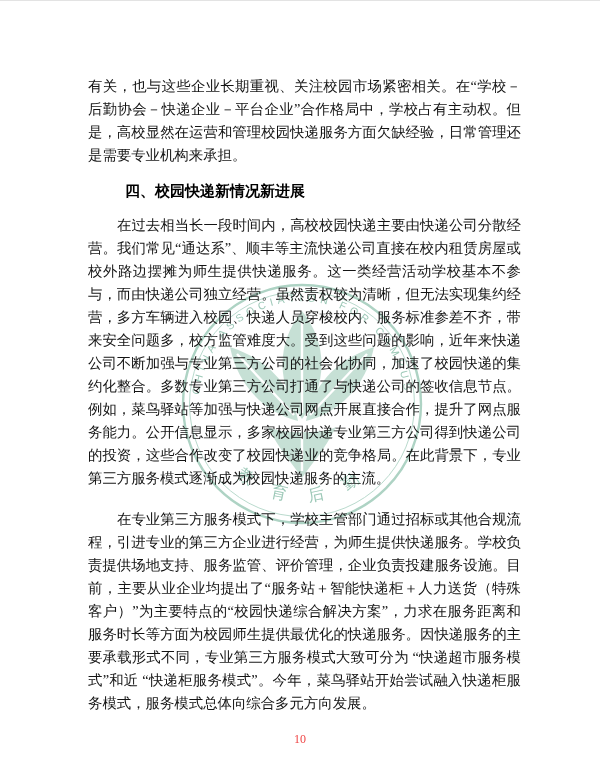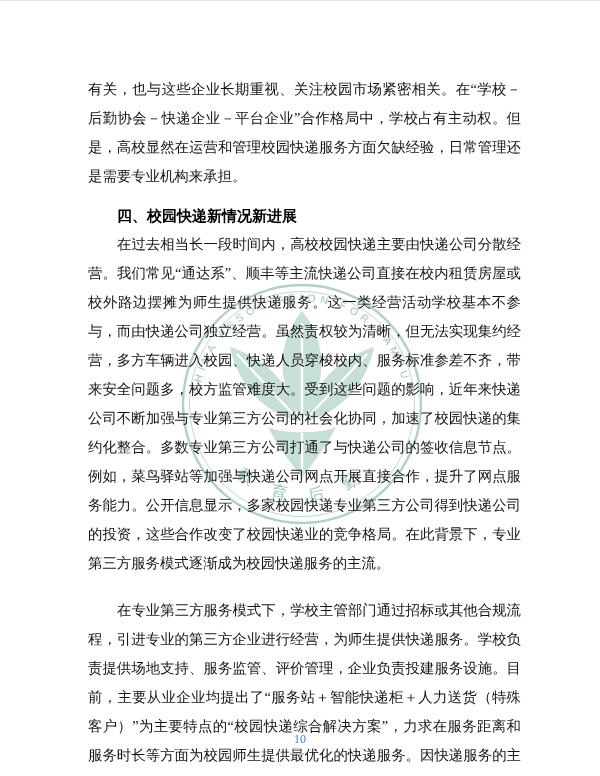--- a/index.html
+++ b/index.html
@@ -18,44 +18,44 @@
   }
   .watermark svg{width:100%;height:100%;}
   
   .content{
     position:absolute;left:88px;top:74px;width:433px;z-index:1;
     color:#141414;
   }
   p.body{
     margin:0;
     font-size:14.4px;
-    line-height:29px;
+    line-height:23px;
     text-align:justify;
     text-justify:inter-ideograph;
     word-break:break-all;
     color:#141414;
   }
   p.indent{text-indent:29px;}
   h2.sec,h3.subsec{
-    margin:4px;
+    margin:12px;
     padding-left:25px;
-    font-family:Liberation Sans, sans-serif;
+    font-family:Liberation Serif, serif;
     font-weight:700;
     color:#000;
     font-size:15px;
     line-height:21px;
   }
   h2.sec{margin-top:14px;}
   h3.subsec{margin-top:9px;}
   p.p2{}
   p.p3{margin-top:18px;}
   .page-number{
     position:absolute;left:0;right:0;bottom:30px;
     text-align:center;
-    font-size:12px;color:#3b82f6;z-index:1;
+    font-size:12px;color:#ef4444;z-index:1;
     font-family:"Liberation Serif","DejaVu Serif",serif;
   }
 </style>
 </head>
 <body>
 
 <div class="page">
 
   <div class="watermark">
     <svg viewBox="0 0 246 246" xmlns="http://www.w3.org/2000/svg">

